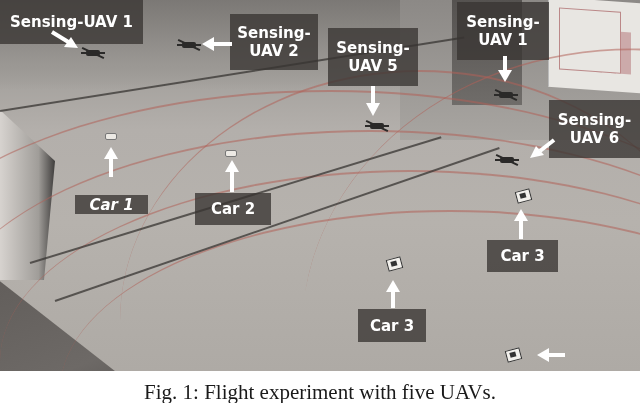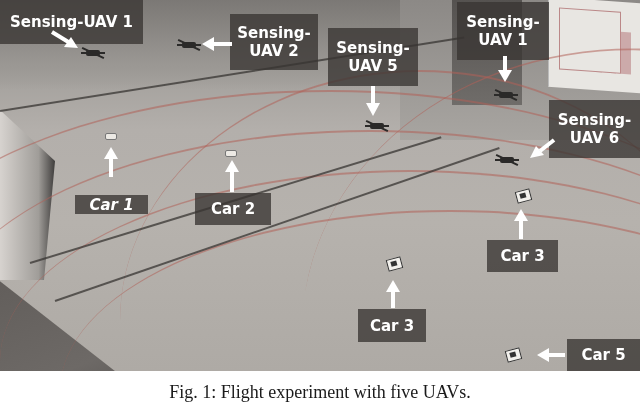--- a/index.html
+++ b/index.html
@@ -66,21 +66,21 @@
     position: absolute; width: 10px; height: 5px; background: #ece9e4; border-radius: 2px; border: 1px solid #777;
   }
   .label {
     position: absolute; background: rgba(56, 52, 50, 0.78); color: #ffffff;
     font-family: "DejaVu Sans", sans-serif; font-weight: bold; font-size: 15px;
     line-height: 18px; text-align: center; box-sizing: border-box;
     display: flex; flex-direction: column; justify-content: center; align-items: center;
   }
   .caption {
     position: absolute; left: 0; top: 380px; width: 640px; text-align: center;
-    font-family: "Liberation Serif", serif; font-size: 18px; color: #1a1a1a; line-height: 24px;
+    font-family: "Liberation Serif", serif; font-size: 21px; color: #1a1a1a; line-height: 24px;
     white-space: nowrap;
   }
 </style>
 </head>
 <body>
 
 <div class="photo">
   <div class="wall-top"></div>
   <div class="back-wall-right"></div>
   <div class="dark-curtain"></div>
@@ -180,22 +180,19 @@
   </svg>
 
   <div class="label" style="left:487px; top:240px; width:71px; height:32px;">
     <span>Car 3</span>
   </div>
   <svg style="position:absolute; left:514px; top:209px;" width="14" height="30">
     <polygon points="7,0 0,12 14,12" fill="#fff"></polygon>
     <line x1="7" y1="10" x2="7" y2="30" stroke="#fff" stroke-width="4"></line>
   </svg>
 
-  <div class="label" style="left:567px; top:339px; width:73px; height:32px;">
-    <span>Car 5</span>
-  </div>
   <svg style="position:absolute; left:537px; top:348px;" width="28" height="14">
     <polygon points="0,7 12,0 12,14" fill="#fff"></polygon>
     <line x1="10" y1="7" x2="28" y2="7" stroke="#fff" stroke-width="4"></line>
   </svg>
 </div>
 
 <div class="caption">Fig. 1: Flight experiment with five UAVs.</div>
 
 </body></html>

